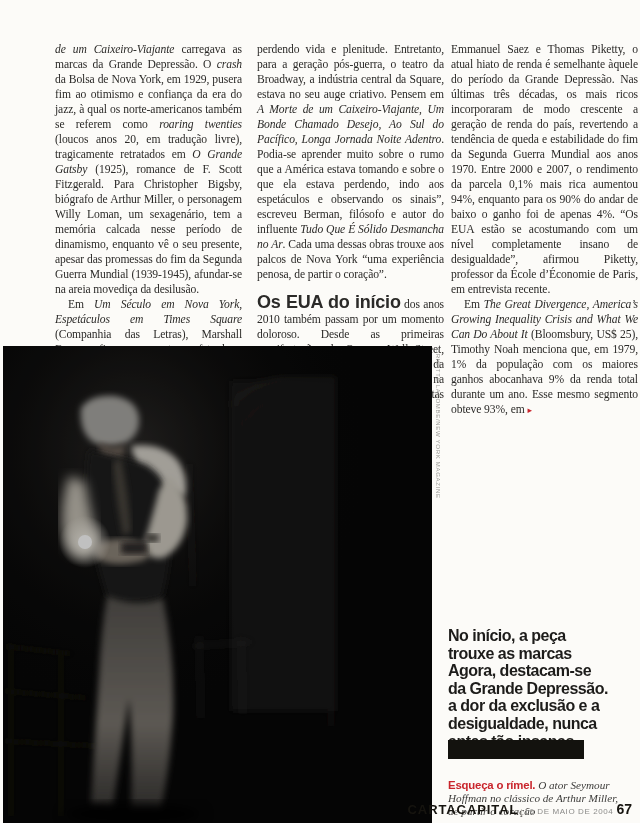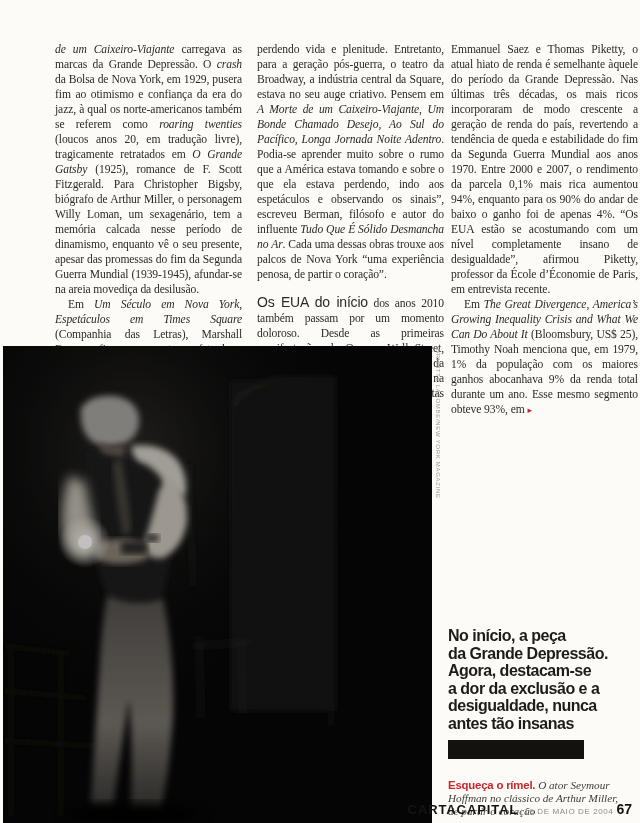--- a/index.html
+++ b/index.html
@@ -20,21 +20,21 @@
   }
   #col1 { left:55px; }
   #col2 { left:257px; }
   #col3 { left:451px; }
   .para.indent { text-indent:13px; }
   .para.spaced { margin-top:13px; }
   .seg-normal { }
   .seg-italic { font-style:italic; }
   .seg-boldsans {
     font-family:"Liberation Sans", sans-serif;
-    font-weight:400; font-size:14px; letter-spacing:-0.2px;
+    font-weight:700; font-size:18px; letter-spacing:-0.2px;
   }
   .seg-arrow { color:#c9252c; font-size:9px; letter-spacing:0; }
   
   .photo {
     position:absolute; left:3px; top:346px; width:429px; height:477px;
     background:#070707; overflow:hidden;
   }
   .photo svg { display:block; width:100%; height:100%; }
   .credit {
     position:absolute; left:435px; top:349px;
@@ -173,22 +173,23 @@
     </g>
 
     <rect x="0" y="0" width="429" height="477" fill="#050505" opacity="0.25"></rect>
   </svg>
 </div>
 
 <div class="credit">BRIGITTE LACOMBE/NEW YORK MAGAZINE</div>
 
 <div class="pullquote" style="color: rgb(29, 28, 26);">
     <div>No início, a peça</div>
+    <div>trouxe as marcas</div>
+    <div>Agora, destacam-se</div>
     <div>da Grande Depressão.</div>
-    <div>Agora, destacam-se</div>
     <div>a dor da exclusão e a</div>
     <div>desigualdade, nunca</div>
     <div>antes tão insanas</div>
   </div>
 
 <div class="blackbar"></div>
 
 <div class="caption"><span class="caption-lead">Esqueça o rímel.</span><span class="caption-body"> O ator Seymour Hoffman no clássico de Arthur Miller, de partir o coração</span></div>
 
 <div class="footer"><span class="footer-brand">CARTACAPITAL</span><span class="footer-sep">|</span><span class="footer-date">16 DE MAIO DE 2004</span><span class="footer-num">67</span></div>

